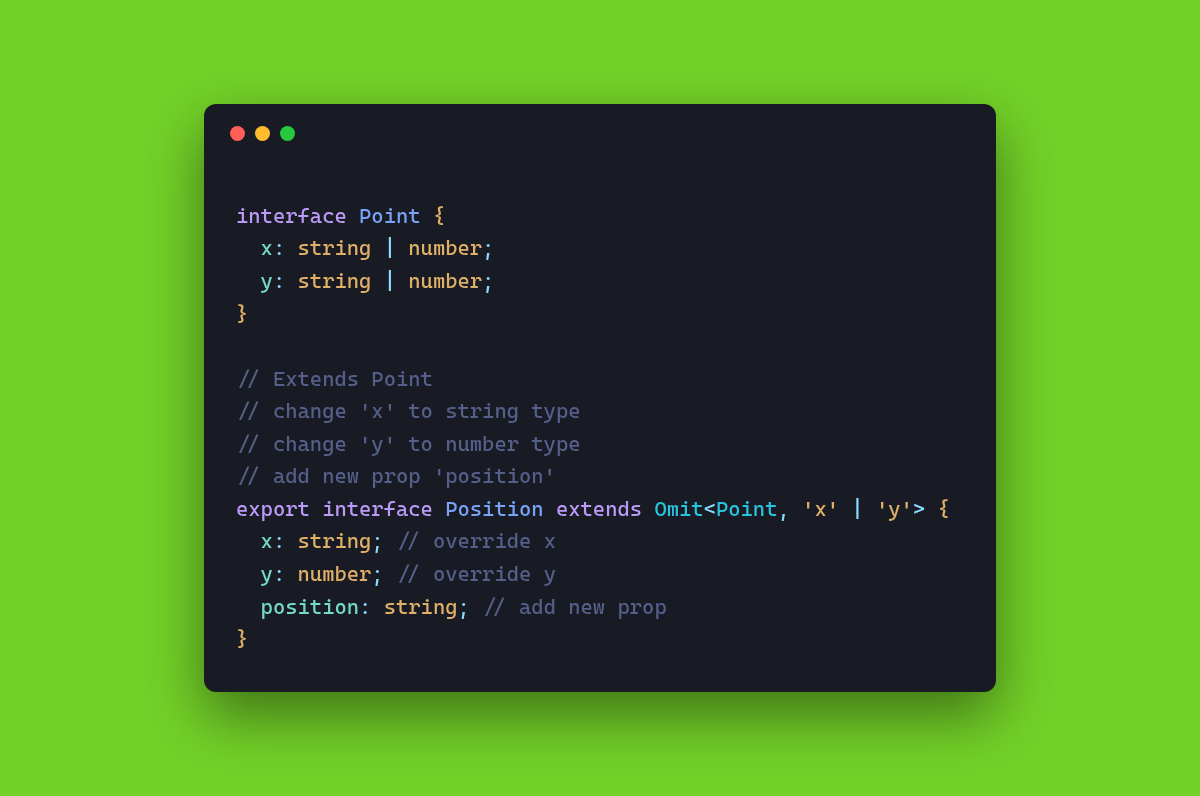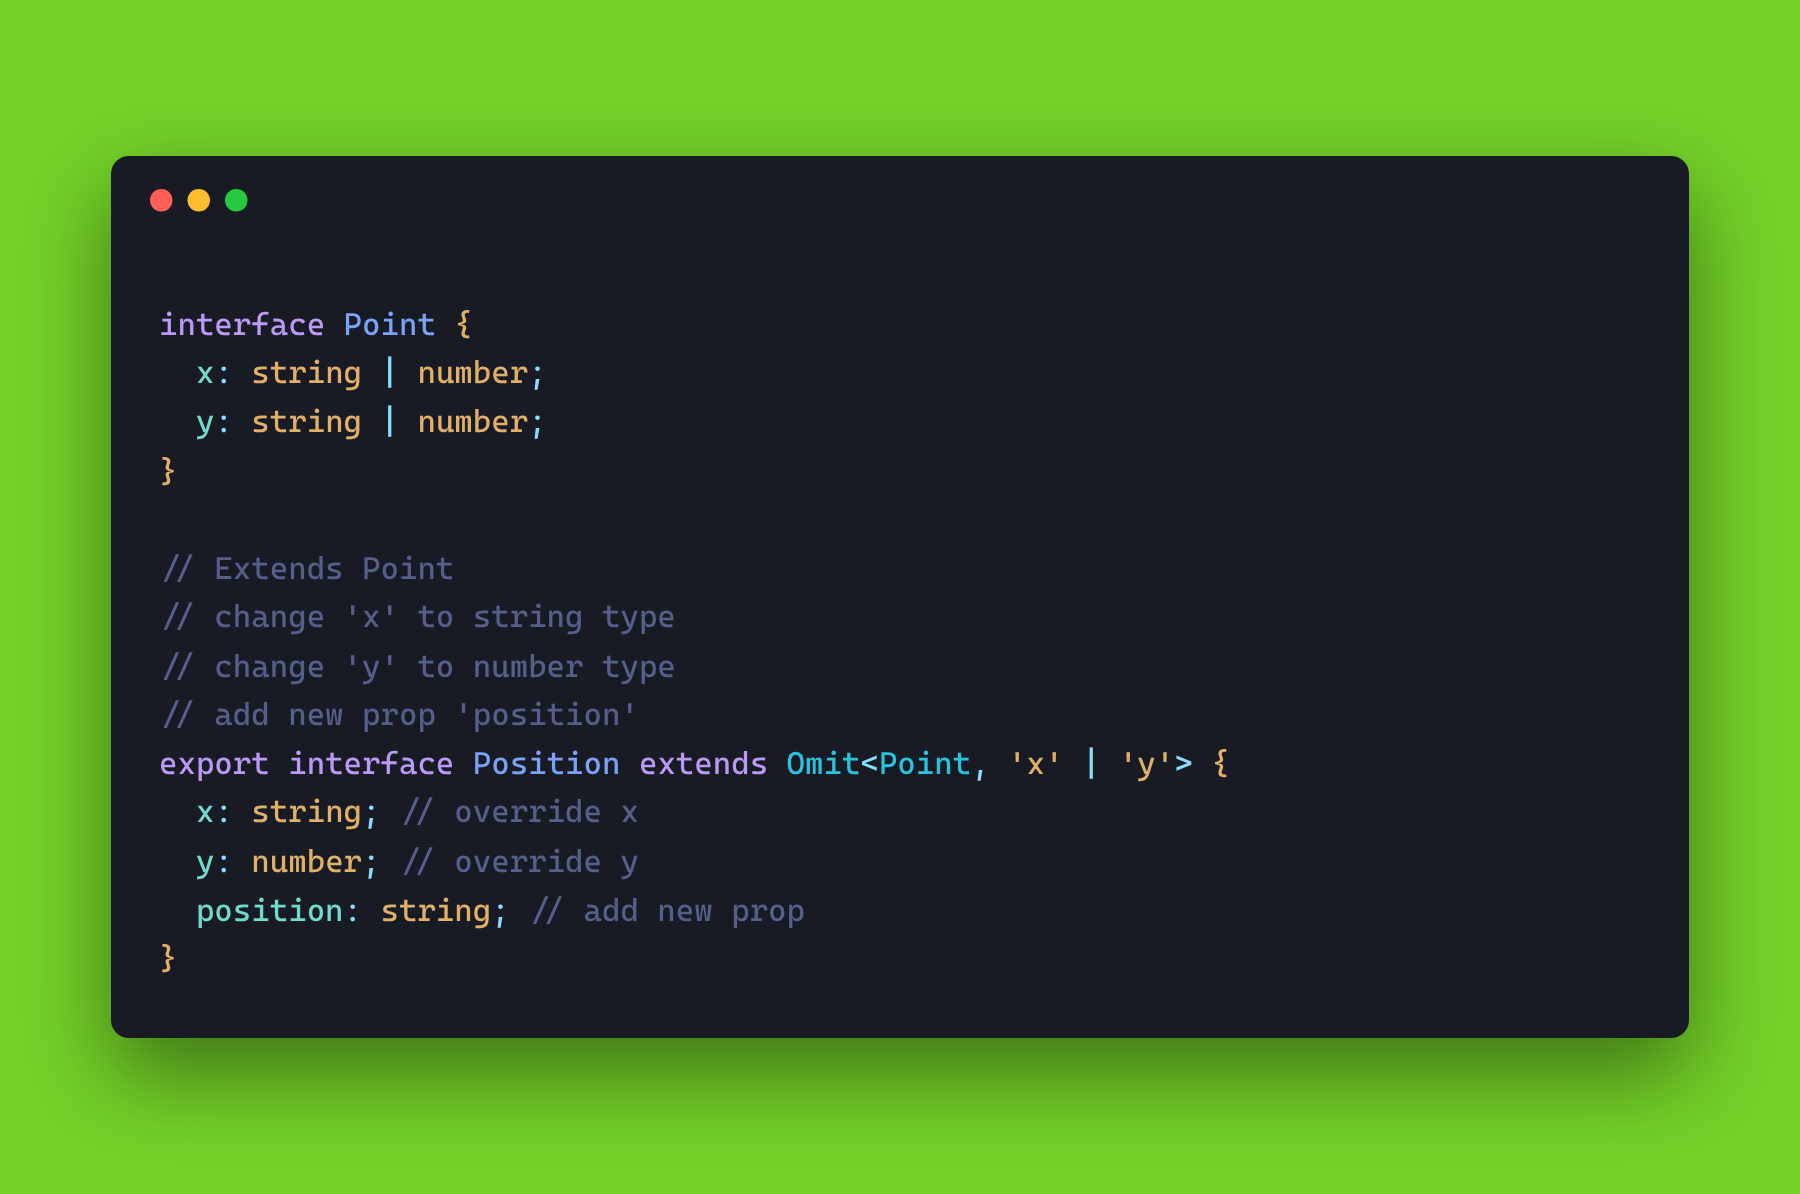--- a/index.html
+++ b/index.html
@@ -12,21 +12,21 @@
     overflow: hidden;
   }
   .stage {
     width: 1200px;
     height: 796px;
     display: flex;
     align-items: center;
     justify-content: center;
   }
   .window {
-    width: 1052px;
+    width: 792px;
     background: #181b24;
     border-radius: 12px;
     box-shadow: 0 24px 60px rgba(0,0,0,0.45);
     padding: 0 2px 36px 0;
     box-sizing: border-box;
   }
   .titlebar {
     display: flex;
     gap: 10px;
     padding: 22px 26px 0 26px;

